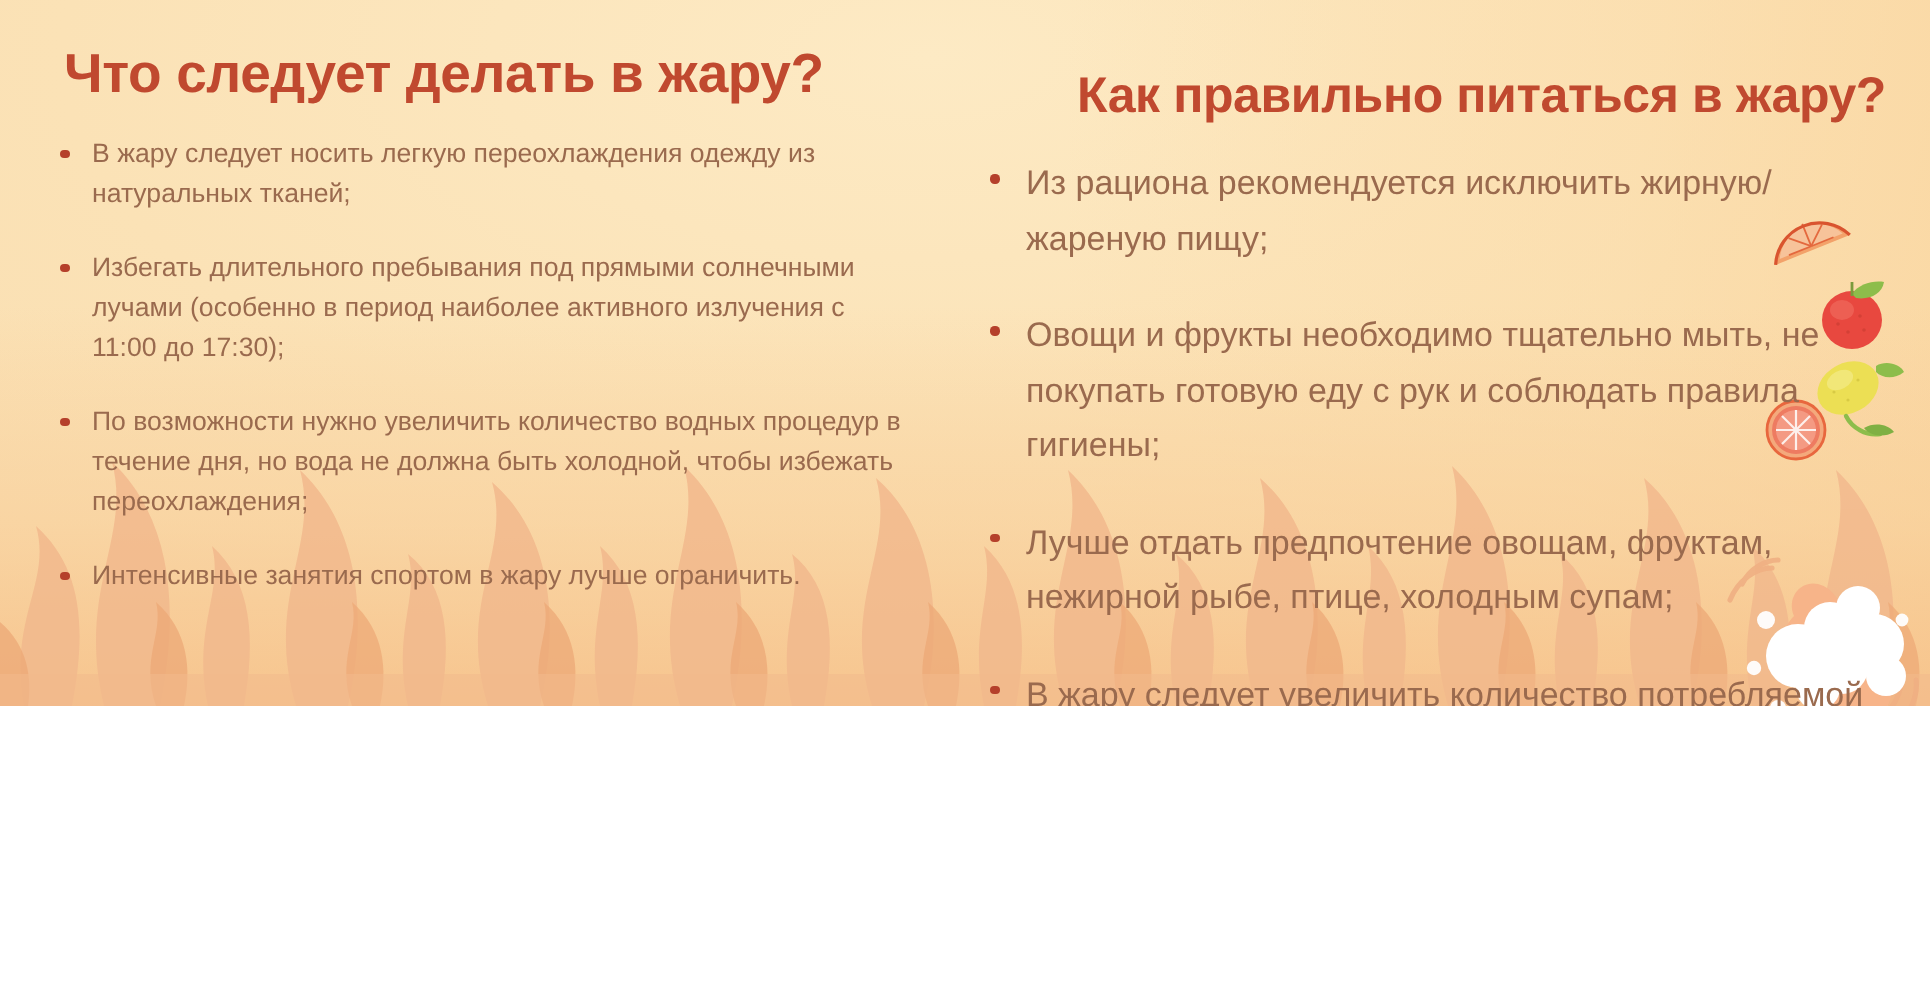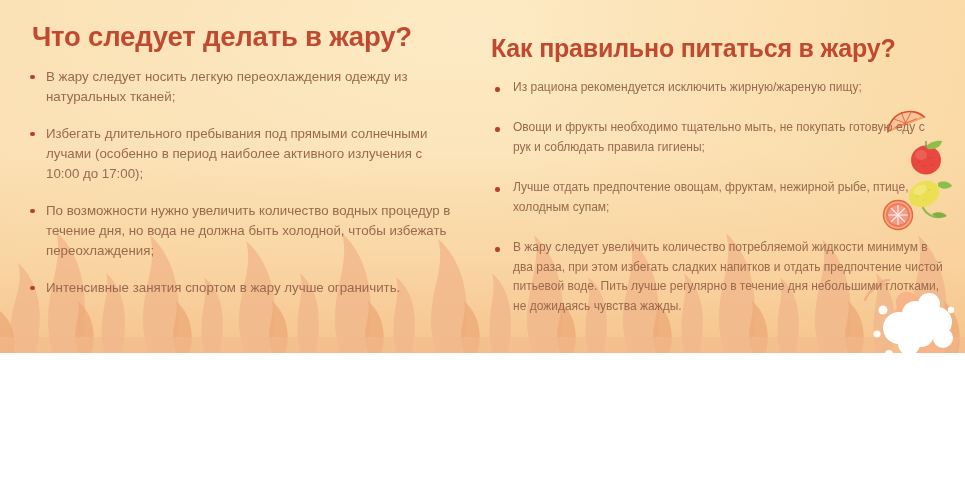--- a/index.html
+++ b/index.html
@@ -67,21 +67,21 @@
   .col-right { width: 482px; padding: 28px 22px 0 8px; }
 
   h1.title {
     margin: 0;
     color: #c0492f;
     font-weight: bold;
     line-height: 1.12;
     letter-spacing: -0.2px;
   }
   .col-left h1.title  { font-size: 27.5px; text-align: left;   margin: 4px 0 14px 4px; }
-  .col-right h1.title { font-size: 25px;   text-align: left; margin: 6px 0 16px 0; }
+  .col-right h1.title { font-size: 25px;   text-align: right; margin: 6px 0 16px 0; }
 
   ul.points {
     list-style: none;
     margin: 0;
     padding: 0;
   }
   ul.points li {
     position: relative;
     color: #9a6a4e;
     padding-left: 18px;
@@ -91,21 +91,21 @@
     content: "";
     position: absolute;
     left: 2px;
     top: 8px;
     width: 4.5px;
     height: 4.5px;
     border-radius: 50%;
     background: #b5402b;
   }
   .col-left ul.points li  { font-size: 13.3px; line-height: 1.52; margin-bottom: 16.5px; }
-  .col-right ul.points li { font-size: 12px; line-height: 1.62; margin-bottom: 21px; padding-left: 22px; }
+  .col-right ul.points li { font-size: 17px; line-height: 1.62; margin-bottom: 21px; padding-left: 22px; }
   .col-right ul.points li::before { left: 4px; top: 9px; }
 
   
   .art { position: absolute; z-index: 2; pointer-events: none; }
   .art-fruits   { right: 6px;  top: 104px;  width: 78px;  height: 128px; }
   .art-handwash { right: 0px;  top: 272px;  width: 112px; height: 108px; }
   .art svg { display: block; width: 100%; height: 100%; }
 
   
   .emblem { position: absolute; z-index: 4; width: 62px; height: 62px; pointer-events: none; }
@@ -253,21 +253,21 @@
       </g>
     </svg>
   </div>
 
   <div class="columns">
 
     <div class="col col-left">
       <h1 class="title">Что следует делать в жару?</h1>
       <ul class="points">
         <li>В жару следует носить легкую переохлаждения одежду из натуральных тканей;</li>
-        <li>Избегать длительного пребывания под прямыми солнечными лучами (особенно в период наиболее активного излучения с 10:00 до 17:00);</li>
+        <li>Избегать длительного пребывания под прямыми солнечными лучами (особенно в период наиболее активного излучения с 11:00 до 17:30);</li>
         <li>По возможности нужно увеличить количество водных процедур в течение дня, но вода не должна быть холодной, чтобы избежать переохлаждения;</li>
         <li>Интенсивные занятия спортом в жару лучше ограничить.</li>
       </ul>
     </div>
 
     <div class="col col-right">
       <h1 class="title">Как правильно питаться в жару?</h1>
       <ul class="points">
         <li> Из рациона рекомендуется исключить жирную/жареную пищу;</li>
         <li> Овощи и фрукты необходимо тщательно мыть, не покупать готовую еду с рук и соблюдать правила гигиены;</li>

